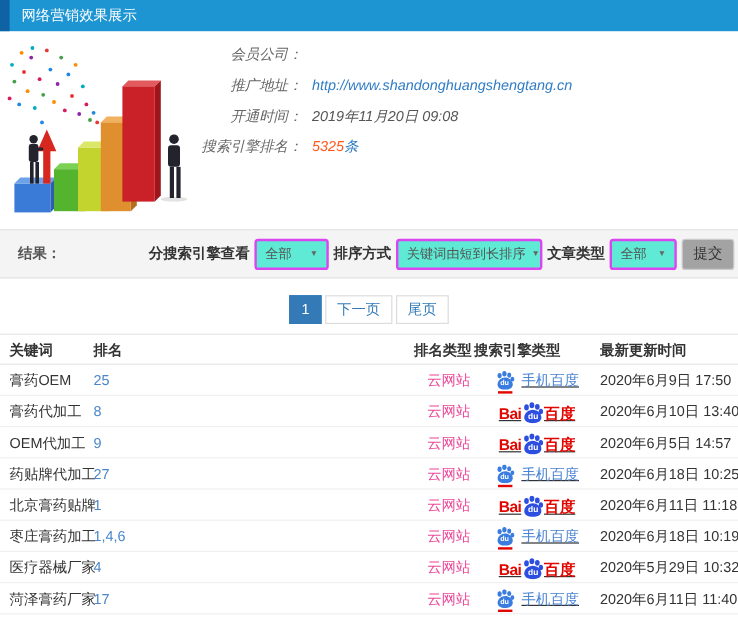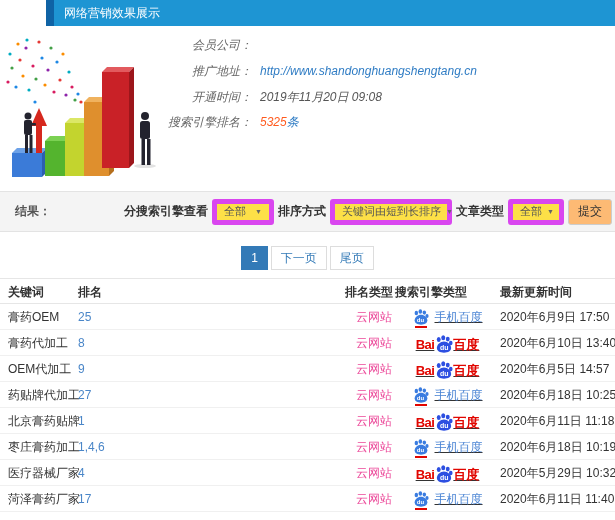--- a/index.html
+++ b/index.html
@@ -2,44 +2,44 @@
 <html><head>
 <meta charset="utf-8">
 <style>
   * { margin:0; padding:0; box-sizing:border-box; }
   body { background:#fff; }
   #app {
     position:relative; width:615px; height:520px; background:#fff; overflow:hidden;
     font-family:"Liberation Sans","DejaVu Sans",sans-serif; font-size:12px; color:#333;
   }
   
-  .topbar { position:absolute; top:0; left:0; right:0; height:26px; background:#1e95d3;margin-left:46px; }
+  .topbar { position:absolute; top:0; left:0; right:0; height:26px; background:#1e95d3; }
   .topbar .accent { position:absolute; left:0; top:0; width:8px; height:26px; background:#0f63a5; }
   .topbar .title { position:absolute; left:18px; top:0; line-height:26px; color:#fff; font-size:12px; }
   
   .clipart { position:absolute; left:0; top:32px; }
   
   .inf-row { position:absolute; left:0; width:615px; height:16px; line-height:16px;font-style:italic; }
   .inf-label { position:absolute; left:60px; width:192px; text-align:right; color:#666; }
   .inf-value { position:absolute; left:260px; color:#555; text-decoration:none; }
   .link { color:#2f7cc4; cursor:pointer; }
   .u { text-decoration:underline; }
   .count-orange { color:#ff5a1e; }
   .count-unit { color:#2f7cc4; }
   
   .filterbar { position:absolute; top:191px; left:0; right:0; height:41px; background:#f4f4f4;
     border-top:1px solid #e3e3e3; border-bottom:1px solid #e3e3e3; }
   .result-label { position:absolute; left:15px; top:0; line-height:39px; font-weight:bold; color:#555; }
   .controls { position:absolute; right:3px; top:0; height:39px; display:flex; align-items:center; gap:4px; }
   .ctl-label { font-weight:bold; color:#333; white-space:nowrap; }
-  .select { height:26px; background:#fde047; border:5px solid #d946ef; border-radius:3px; color:#555;
+  .select { height:26px; background:#5eead4; border:2px solid #d946ef; border-radius:3px; color:#555;
     display:flex; align-items:center; justify-content:space-between; padding:0 7px; font-size:11px; cursor:pointer; white-space:nowrap; }
   .sel-engine { width:62px; } .sel-sort { width:122px; } .sel-type { width:56px; }
   .caret { font-size:7px; color:#666; margin-left:5px; }
-  .submit-btn { height:26px; background:#fdba74; border:1px solid #ccc; border-radius:3px; color:#333;
+  .submit-btn { height:26px; background:#a3a3a3; border:1px solid #ccc; border-radius:3px; color:#333;
     padding:0 9px; font-size:12px; cursor:pointer; white-space:nowrap; }
   
   .pagination { position:absolute; top:246px; left:0; right:0; display:flex; justify-content:center; gap:3px; }
   .page-item { min-width:26px; height:24px; line-height:22px; border:1px solid #ddd; background:#fff;
     color:#337ab7; text-align:center; padding:0 9px; cursor:pointer; text-decoration:none; }
   .page-item.active { background:#337ab7; border-color:#337ab7; color:#fff; }
   
   .table { position:absolute; top:278px; left:0; right:0; }
   .thead { position:relative; height:26px; border-top:1px solid #e6e6e6; border-bottom:1px solid #e6e6e6;
     font-weight:bold; color:#333; }

